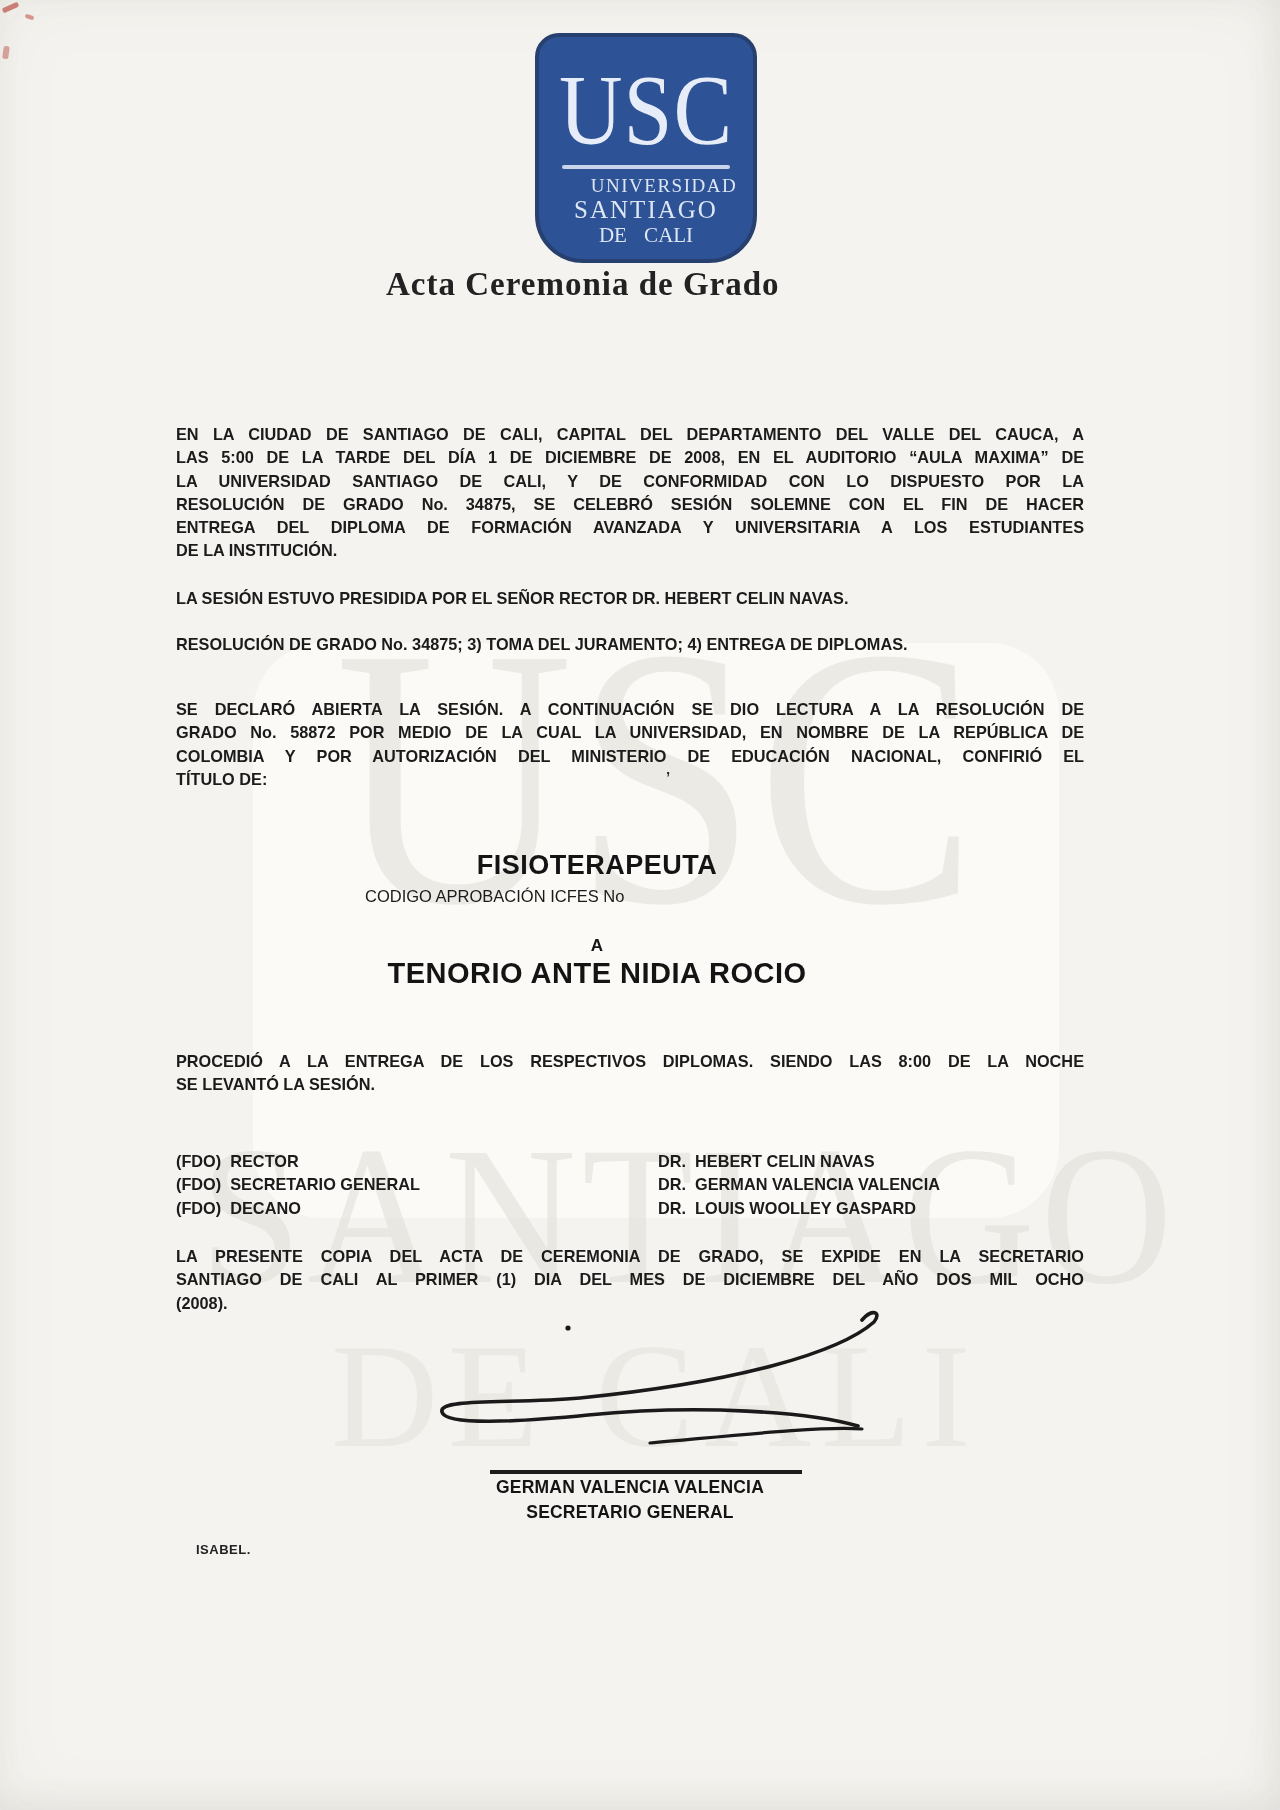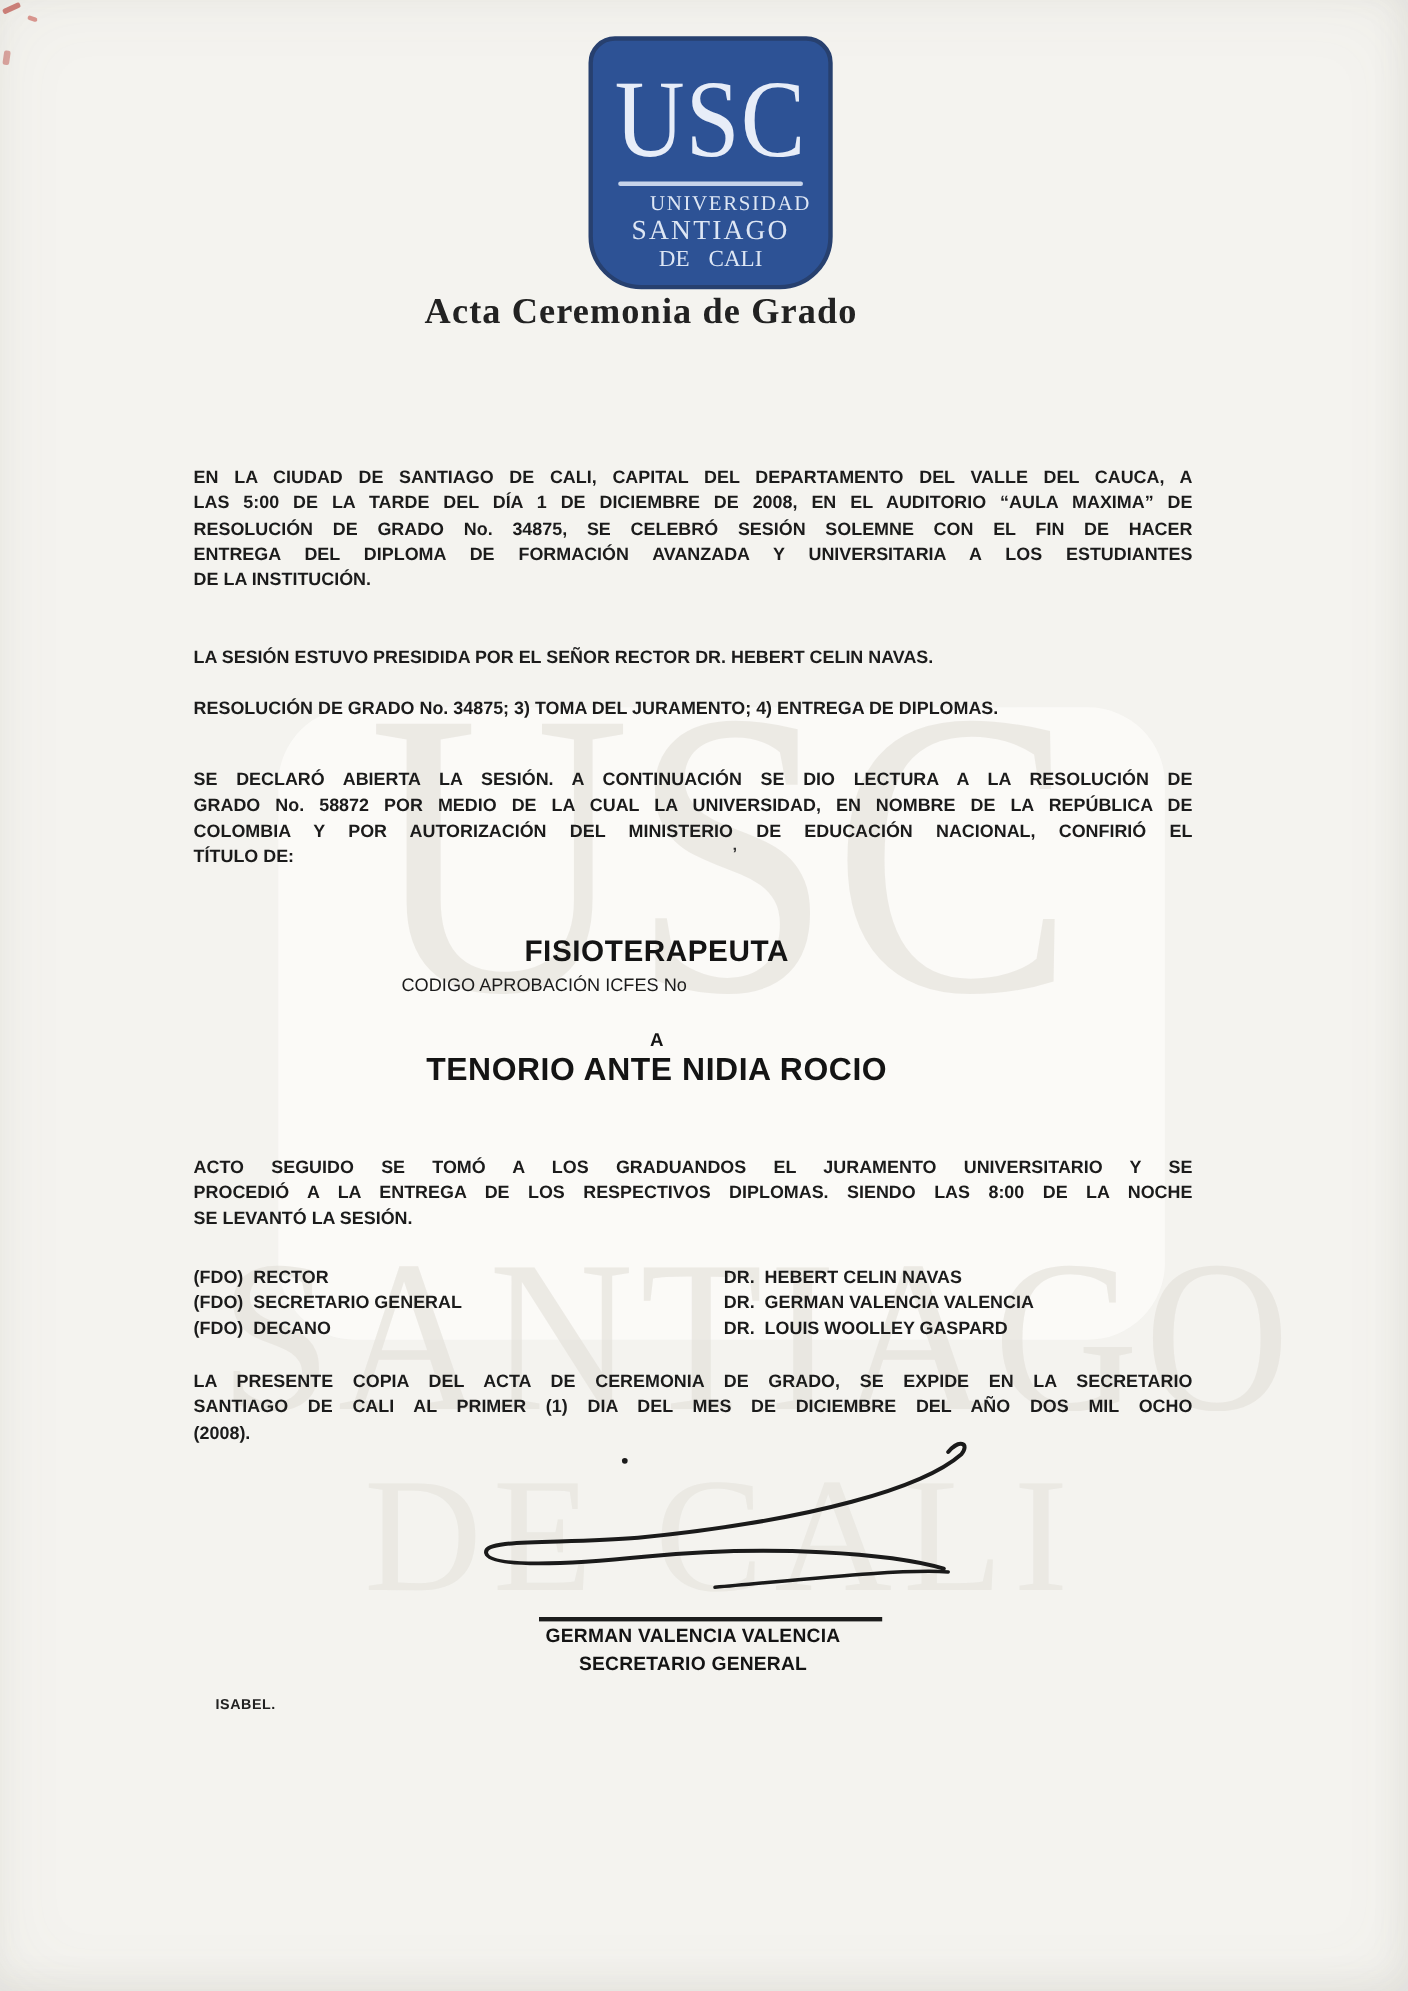--- a/index.html
+++ b/index.html
@@ -129,20 +129,21 @@
     <div class="logo-l1">UNIVERSIDAD</div>
     <div class="logo-l2">SANTIAGO</div>
     <div class="logo-l3">DE CALI</div>
   </div>
 
   <div class="doc-title">Acta Ceremonia de Grado</div>
 
   <div class="para p1">
     <div class="bl">EN LA CIUDAD DE SANTIAGO DE CALI, CAPITAL DEL DEPARTAMENTO DEL VALLE DEL CAUCA, A</div>
     <div class="bl">LAS 5:00 DE LA TARDE DEL DÍA 1 DE DICIEMBRE DE 2008, EN EL AUDITORIO “AULA MAXIMA” DE</div>
+    <div class="bl">LA UNIVERSIDAD SANTIAGO DE CALI, Y DE CONFORMIDAD CON LO DISPUESTO POR LA</div>
     <div class="bl">RESOLUCIÓN DE GRADO No. 34875, SE CELEBRÓ SESIÓN SOLEMNE CON EL FIN DE HACER</div>
     <div class="bl">ENTREGA DEL DIPLOMA DE FORMACIÓN AVANZADA Y UNIVERSITARIA A LOS ESTUDIANTES</div>
     <div class="bl short">DE LA INSTITUCIÓN.</div>
   </div>
 
   <div class="para p2">
     <div class="bl short">LA SESIÓN ESTUVO PRESIDIDA POR EL SEÑOR RECTOR DR. HEBERT CELIN NAVAS.</div>
   </div>
 
   <div class="para p3">
@@ -155,21 +156,20 @@
     <div class="bl">COLOMBIA Y POR AUTORIZACIÓN DEL MINISTERIO DE EDUCACIÓN NACIONAL, CONFIRIÓ EL</div>
     <div class="bl short">TÍTULO DE:</div>
   </div>
 
   <div class="cblock degree-title">FISIOTERAPEUTA</div>
   <div class="icfes">CODIGO APROBACIÓN ICFES No</div>
   <div class="cblock connector">A</div>
   <div class="cblock grad-name">TENORIO ANTE NIDIA ROCIO</div>
 
   <div class="para p5">
-    <div class="bl">ACTO SEGUIDO SE TOMÓ A LOS GRADUANDOS EL JURAMENTO UNIVERSITARIO Y SE</div>
     <div class="bl">PROCEDIÓ A LA ENTREGA DE LOS RESPECTIVOS DIPLOMAS. SIENDO LAS 8:00 DE LA NOCHE</div>
     <div class="bl short">SE LEVANTÓ LA SESIÓN.</div>
   </div>
 
   <div class="sig-table">
     <div class="sig-col labels">
       <div>(FDO)  RECTOR</div>
       <div>(FDO)  SECRETARIO GENERAL</div>
       <div>(FDO)  DECANO</div>
     </div>

